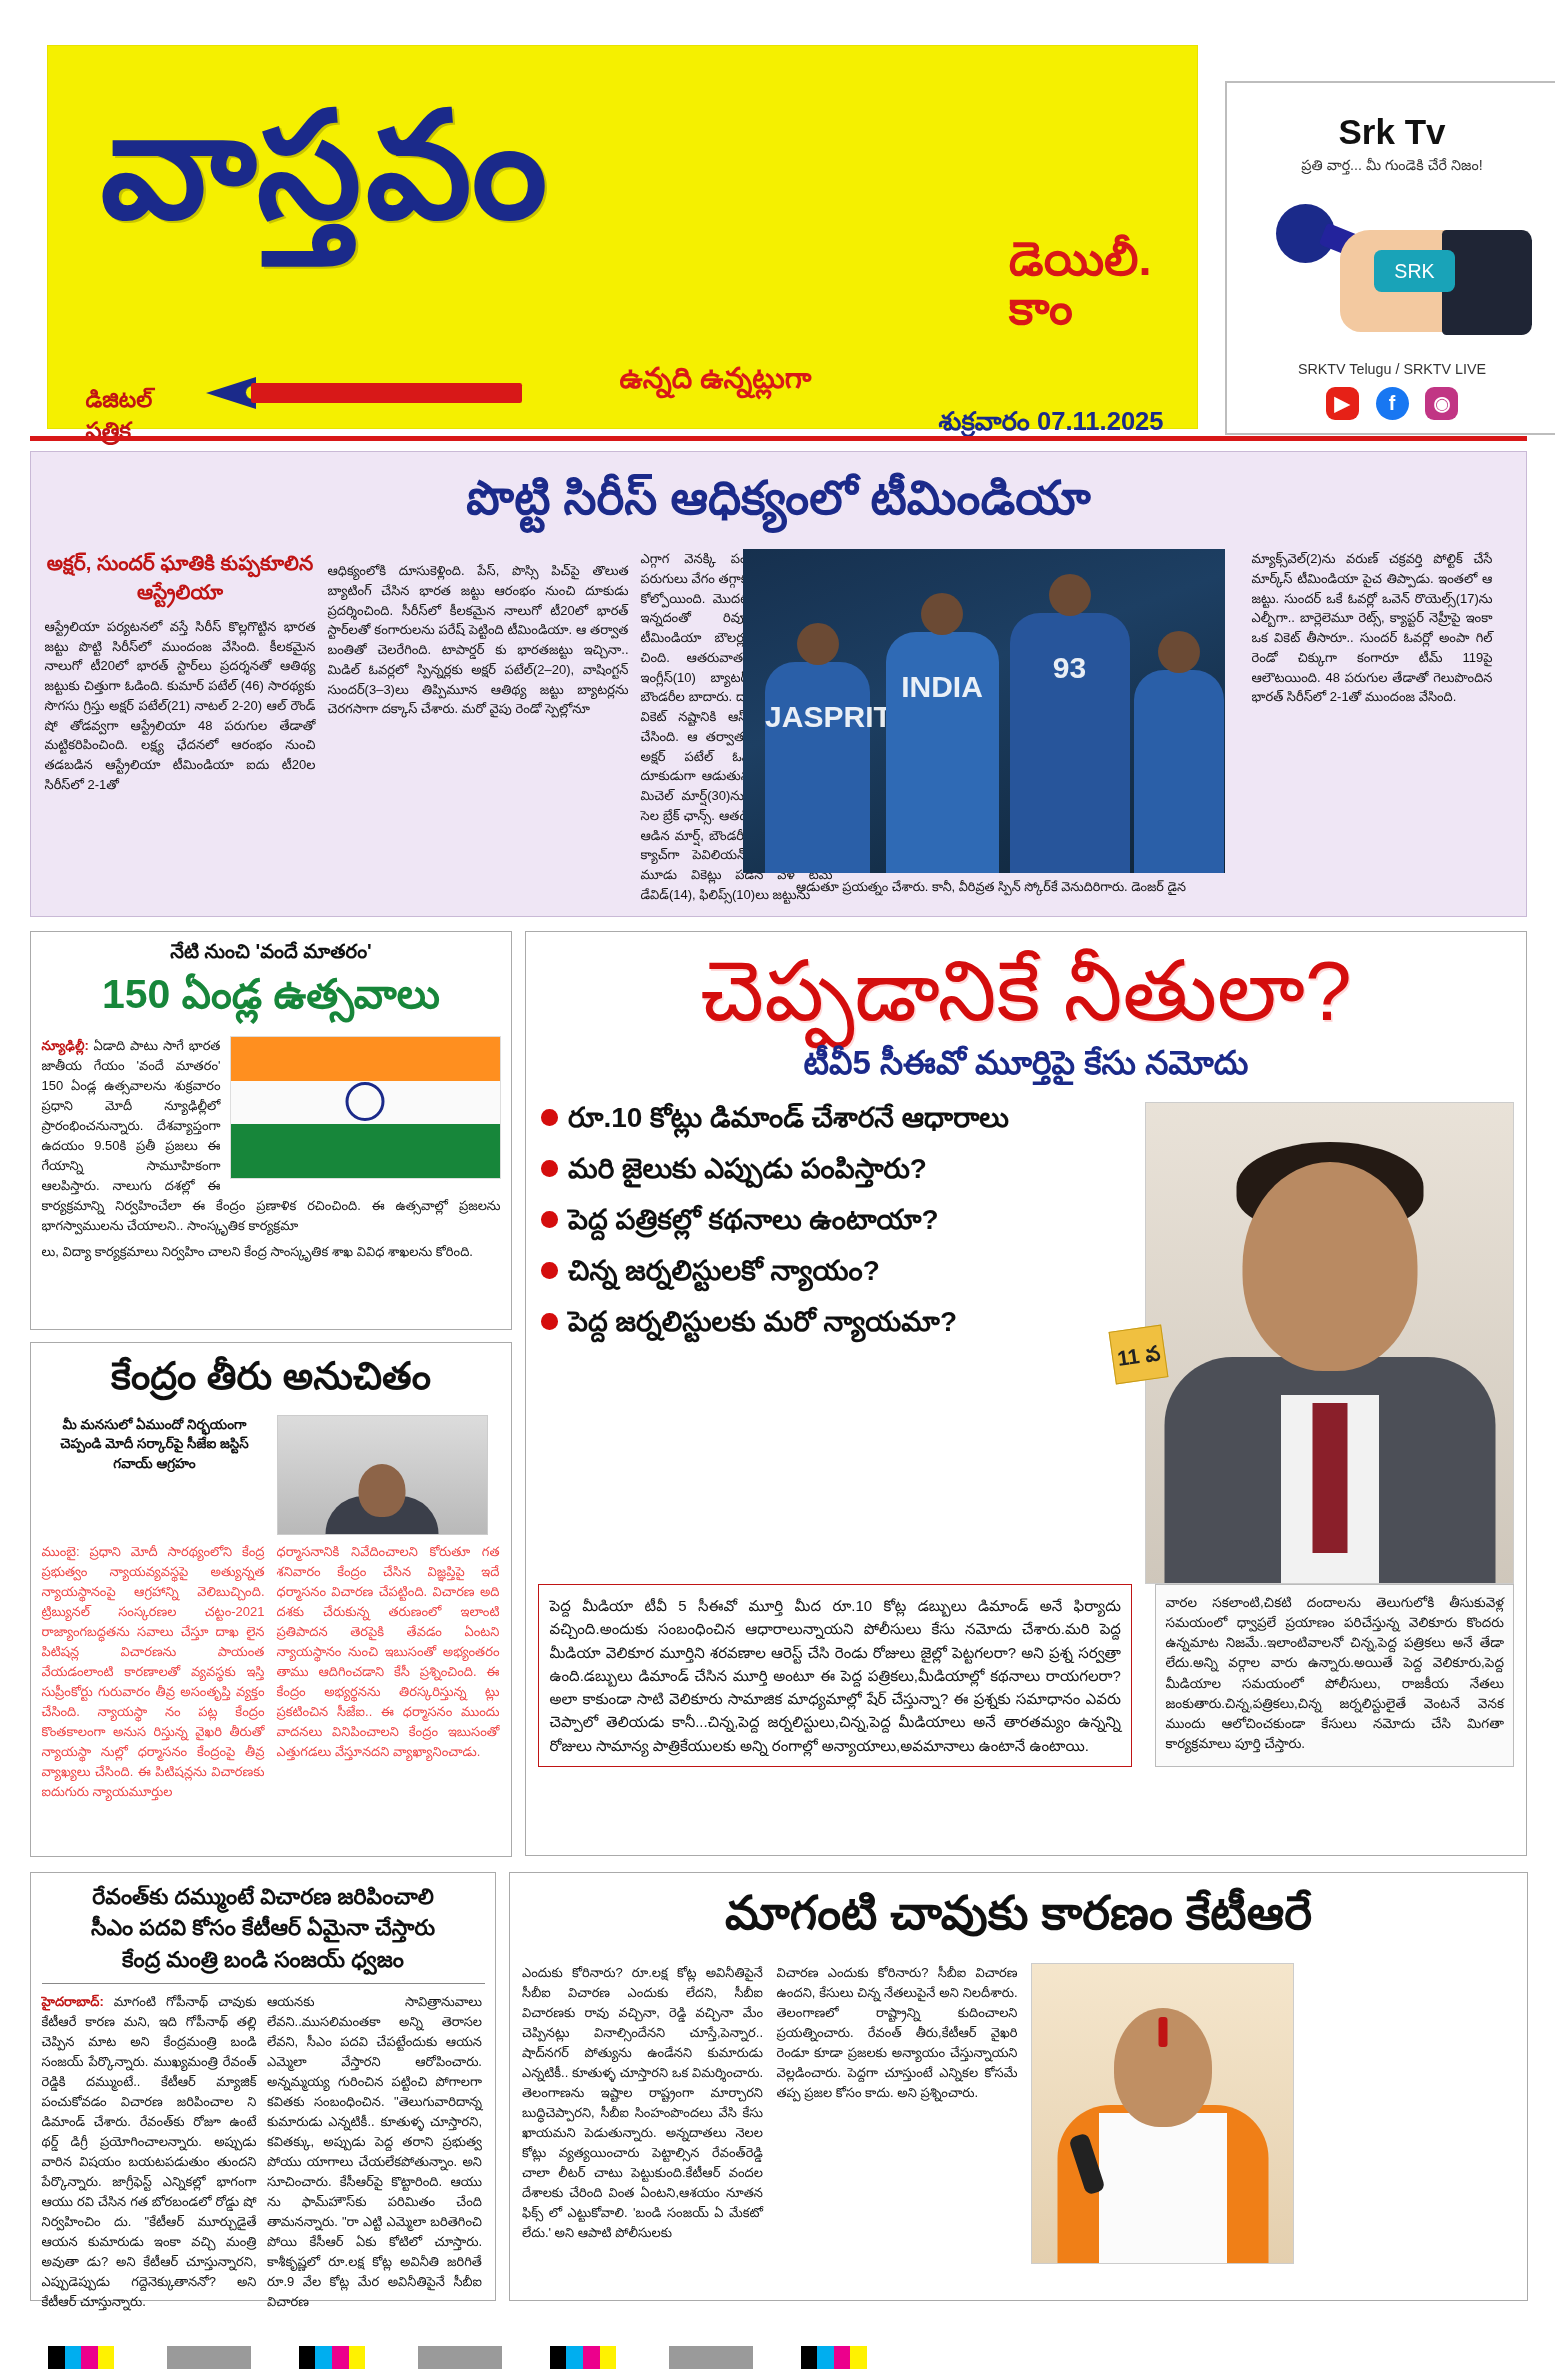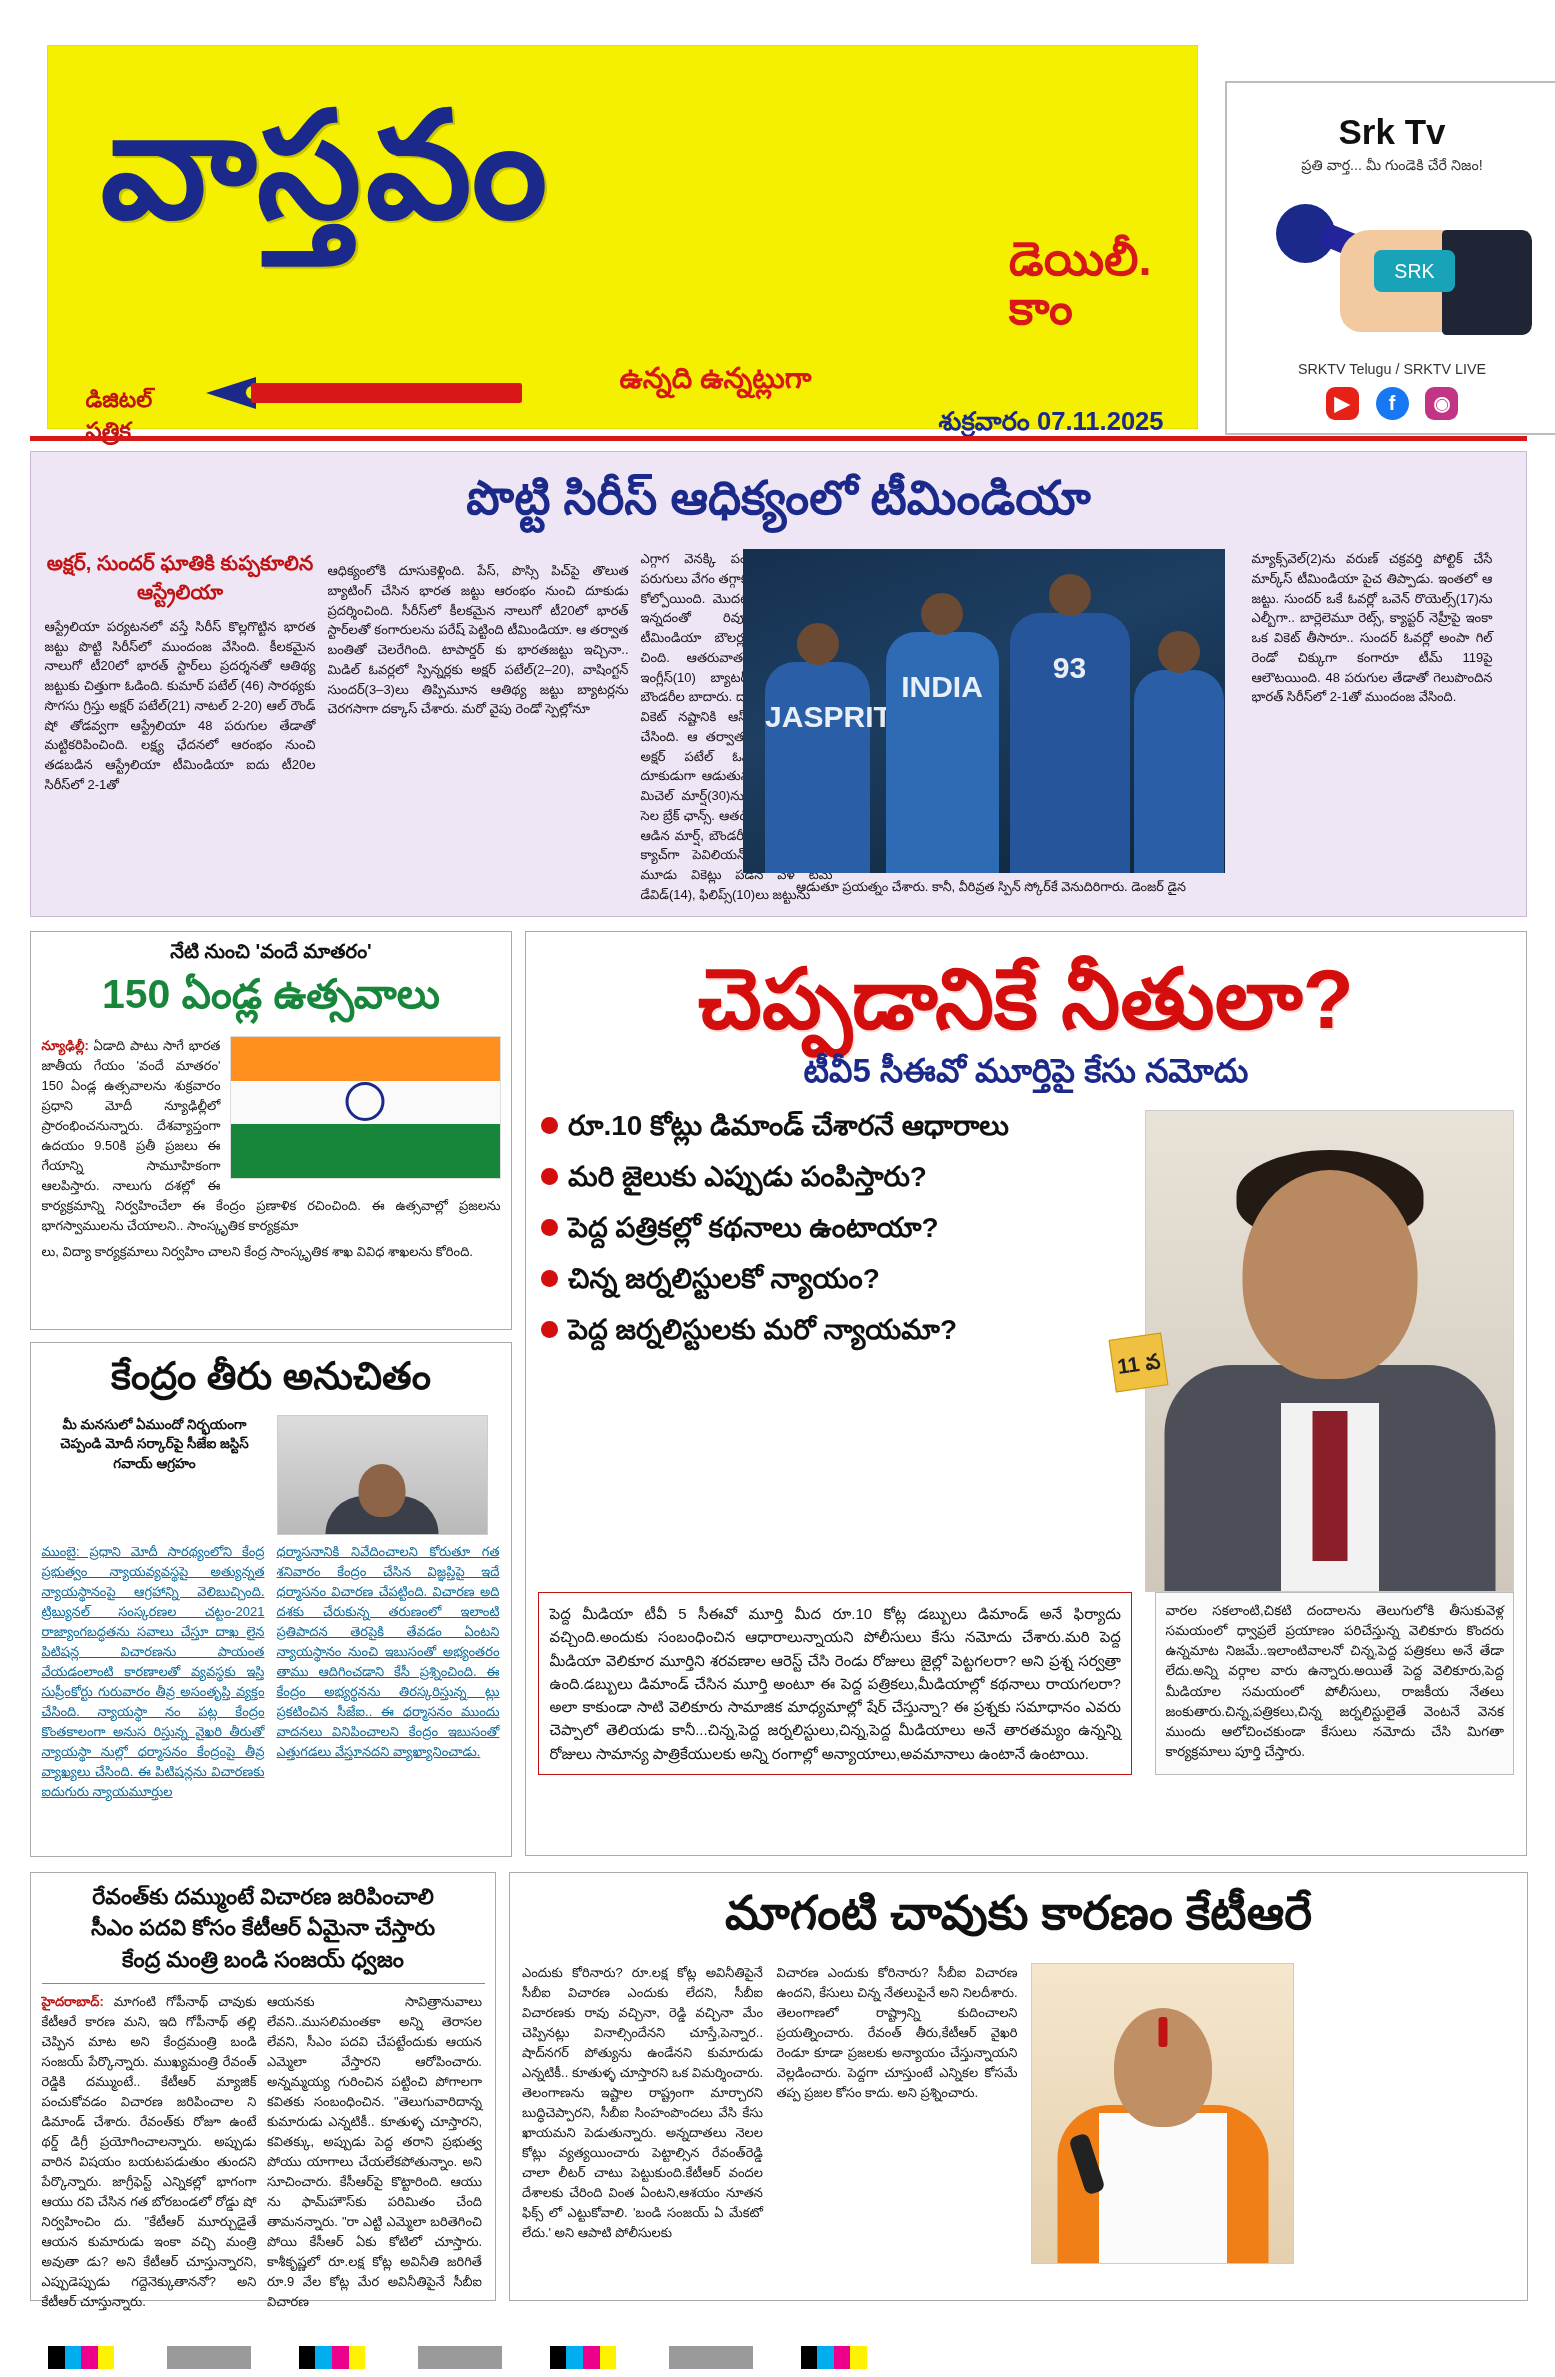--- a/index.html
+++ b/index.html
@@ -388,38 +388,38 @@
     width: 113px; height: 45px;
     background: #3b3f4a;
     border-radius: 38px 38px 0 0;
   }
   .kendram-top {
     display: flex; gap: 9px; align-items: flex-start;
   }
   .kendram-cols {
     display: flex; gap: 12px; margin-top: 7.5px;
   }
-  .kendram-cols .kc { width: 223px; font-size: 13px; line-height: 1.54; text-align: justify; color:#0369a1;text-decoration:underline; }
+  .kendram-cols .kc { width: 223px; font-size: 13px; line-height: 1.54; text-align: justify; color:#ef4444; }
 
   
   .bigstory {
     position: absolute;
     left: 495px; top: 0;
     width: 1002px; height: 925px;
     border: 1.5px solid #aaa;
     background: #fff;
     padding: 9px 12px;
   }
   .bs-title {
     font-size: 84px;
-    font-weight: bold;
+    font-weight: normal;
     color: #d40d0d;
     text-align: center;
     line-height: 1.05;
-    margin-top: 14px;
+    margin-top: 6px;
     text-shadow: 1.5px 1.5px 0 #ffd8d8;
   }
   .bs-sub {
     font-size: 33px;
     font-weight: bold;
     color: #1b2a8a;
     text-align: center;
     margin: 9px 0 12px;
   }
   .bullets { margin-left: 3px; }

